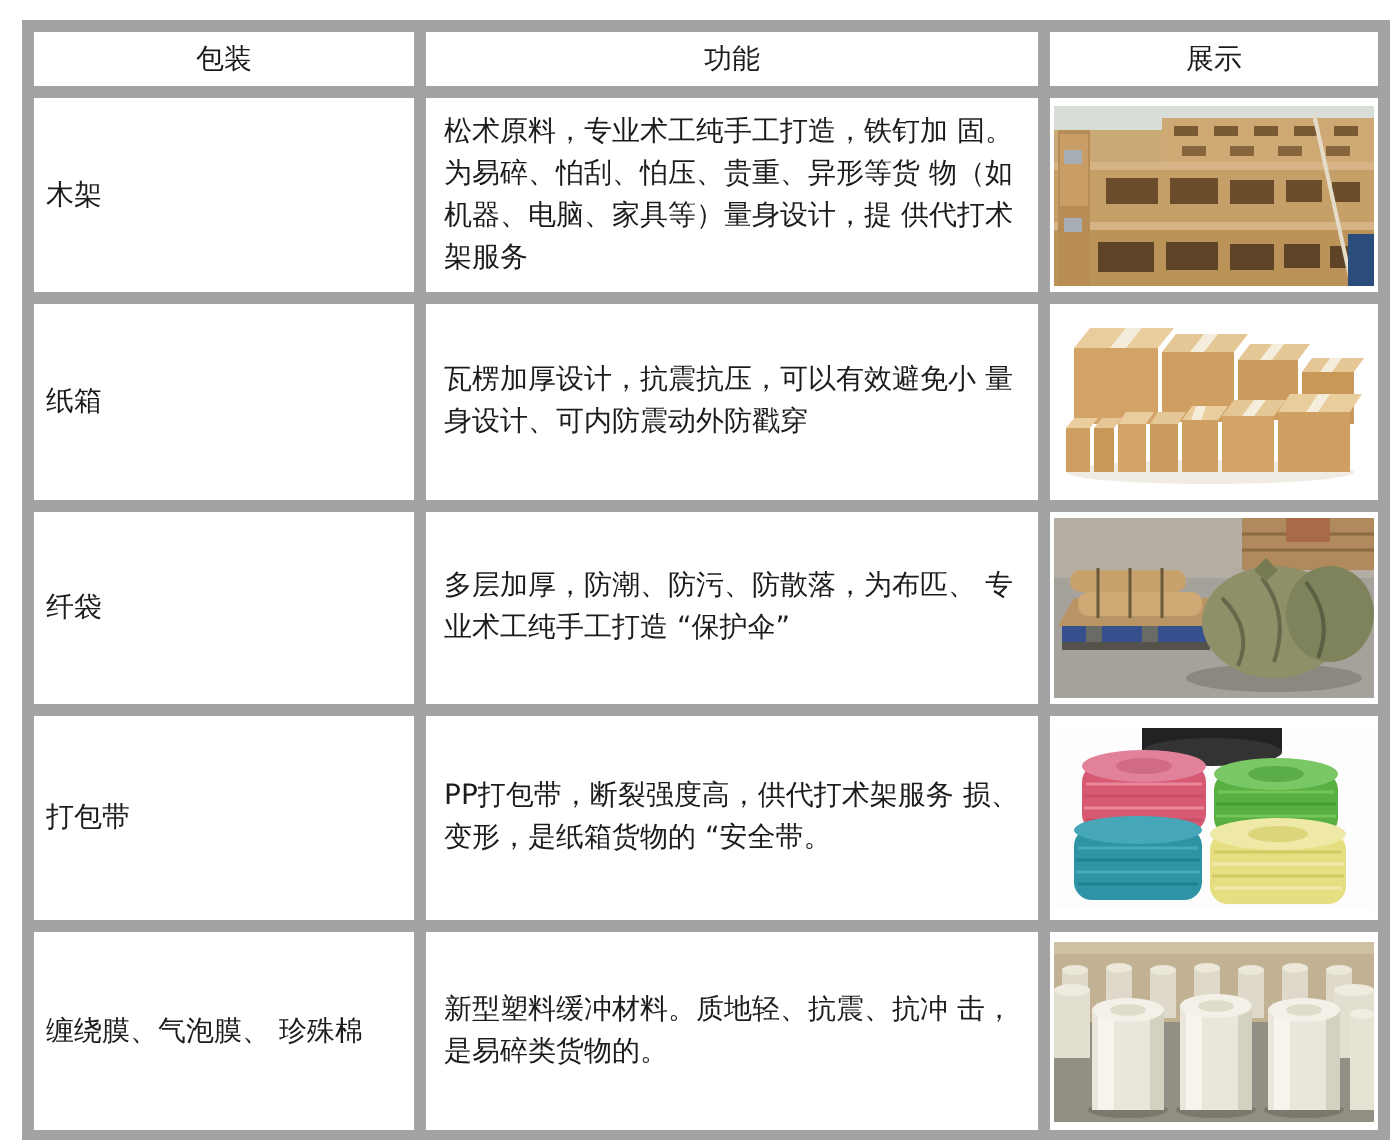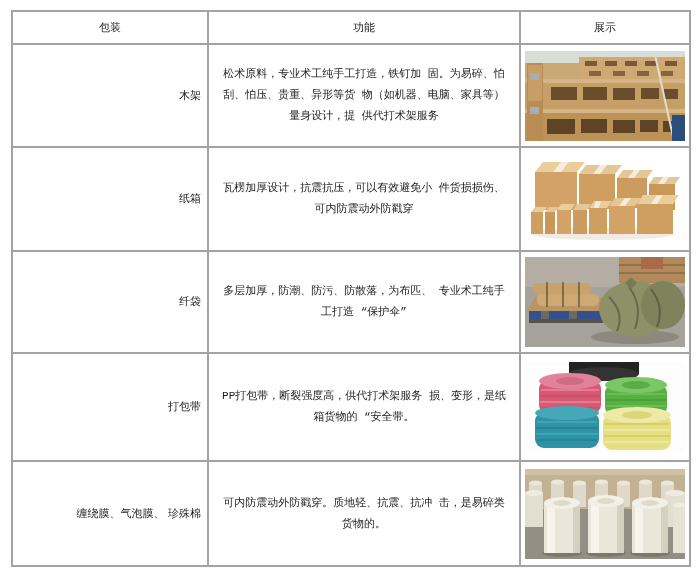--- a/index.html
+++ b/index.html
@@ -10,33 +10,33 @@
     color:#1c1c1c;
     -webkit-font-smoothing:antialiased;
   }
   .page { position:relative; width:699px; height:570px; }
   table.pk {
     position:absolute; left:11px; top:10px;
     width:678px;
     border-collapse:collapse; table-layout:fixed;
   }
   table.pk th, table.pk td {
-    border:2px solid #a3a3a3;
-    font-size:11px; font-weight:normal;
+    border:6px solid #a3a3a3;
+    font-size:14px; font-weight:normal;
     overflow:hidden;
   }
   tr.hdr { height:33px; }
   tr.r1 { height:103px; }
   tr.r2 { height:104px; }
   tr.r3 { height:102px; }
   tr.r4 { height:108px; }
   tr.r5 { height:105px; }
   th.h { text-align:center; vertical-align:middle; padding:0; }
-  td.c1 { text-align:right; vertical-align:middle; padding:0 6px; line-height:20px; }
-  td.c2 { text-align:center; vertical-align:middle; padding:0 9px; line-height:21px;font-family:Liberation Mono, monospace; }
+  td.c1 { text-align:left; vertical-align:middle; padding:0 6px; line-height:20px; }
+  td.c2 { text-align:left; vertical-align:middle; padding:0 9px; line-height:21px; }
   td.c3 { text-align:center; vertical-align:middle; padding:0; }
   .photo { width:160px; height:90px; margin:0 auto; overflow:hidden; background:#fff; }
   .photo svg { display:block; }
 </style>
 </head>
 <body>
 
 <div class="page">
   <table class="pk">
     <colgroup>
@@ -91,21 +91,21 @@
               <rect x="5" y="56" width="9" height="7" fill="#a7adb5"></rect>
               <line x1="130" y1="4" x2="149" y2="90" stroke="#e4dcc9" stroke-width="2"></line>
               <rect x="147" y="64" width="13" height="26" fill="#2b4d7c"></rect>
             </svg>
           </div>
         </td>
       </tr>
 
       <tr class="r2">
         <td class="c1">纸箱</td>
-        <td class="c2">瓦楞加厚设计，抗震抗压，可以有效避免小 件货损损伤、可内防震动外防戳穿</td>
+        <td class="c2">瓦楞加厚设计，抗震抗压，可以有效避免小 量身设计、可内防震动外防戳穿</td>
         <td class="c3">
           <div class="photo">
             <svg width="160" height="90" viewBox="0 0 160 90" xmlns="http://www.w3.org/2000/svg">
               <rect width="160" height="90" fill="#ffffff"></rect>
               <ellipse cx="78" cy="80" rx="72" ry="6" fill="#f0ece4"></ellipse>
               <polygon points="10,18 52,18 60,8 18,8" fill="#e9cd9d"></polygon>
               <rect x="10" y="18" width="42" height="38" fill="#d2a266"></rect>
               <polygon points="28,18 36,18 44,8 36,8" fill="#f4eddc"></polygon>
               <polygon points="54,20 90,20 97,11 61,11" fill="#e5c795"></polygon>
               <rect x="54" y="20" width="36" height="35" fill="#cf9e61"></rect>
@@ -207,21 +207,21 @@
               <line x1="80" y1="80" x2="144" y2="80" stroke="#f1ecae" stroke-width="1.6" opacity="0.9"></line>
               <ellipse cx="112" cy="53" rx="34" ry="8" fill="#eee9a6"></ellipse>
               <ellipse cx="112" cy="53" rx="15" ry="4" fill="#ddd579"></ellipse>
             </svg>
           </div>
         </td>
       </tr>
 
       <tr class="r5">
         <td class="c1">缠绕膜、气泡膜、 珍殊棉</td>
-        <td class="c2">可内防震动外防戳穿。质地轻、抗震、抗冲 击，是易碎类货物的。</td>
+        <td class="c2">新型塑料缓冲材料。质地轻、抗震、抗冲 击，是易碎类货物的。</td>
         <td class="c3">
           <div class="photo">
             <svg width="160" height="90" viewBox="0 0 160 90" xmlns="http://www.w3.org/2000/svg">
               <rect width="160" height="90" fill="#948f85"></rect>
               <rect width="160" height="40" fill="#c2b193"></rect>
               <rect width="160" height="6" fill="#cfc1a4"></rect>
               <g>
                 <rect x="4" y="14" width="13" height="24" fill="#ded9ca"></rect>
                   <ellipse cx="10.5" cy="14" rx="6.5" ry="2.5" fill="#ebe7d9"></ellipse>
                 <rect x="26" y="13" width="13" height="25" fill="#ded9ca"></rect>

